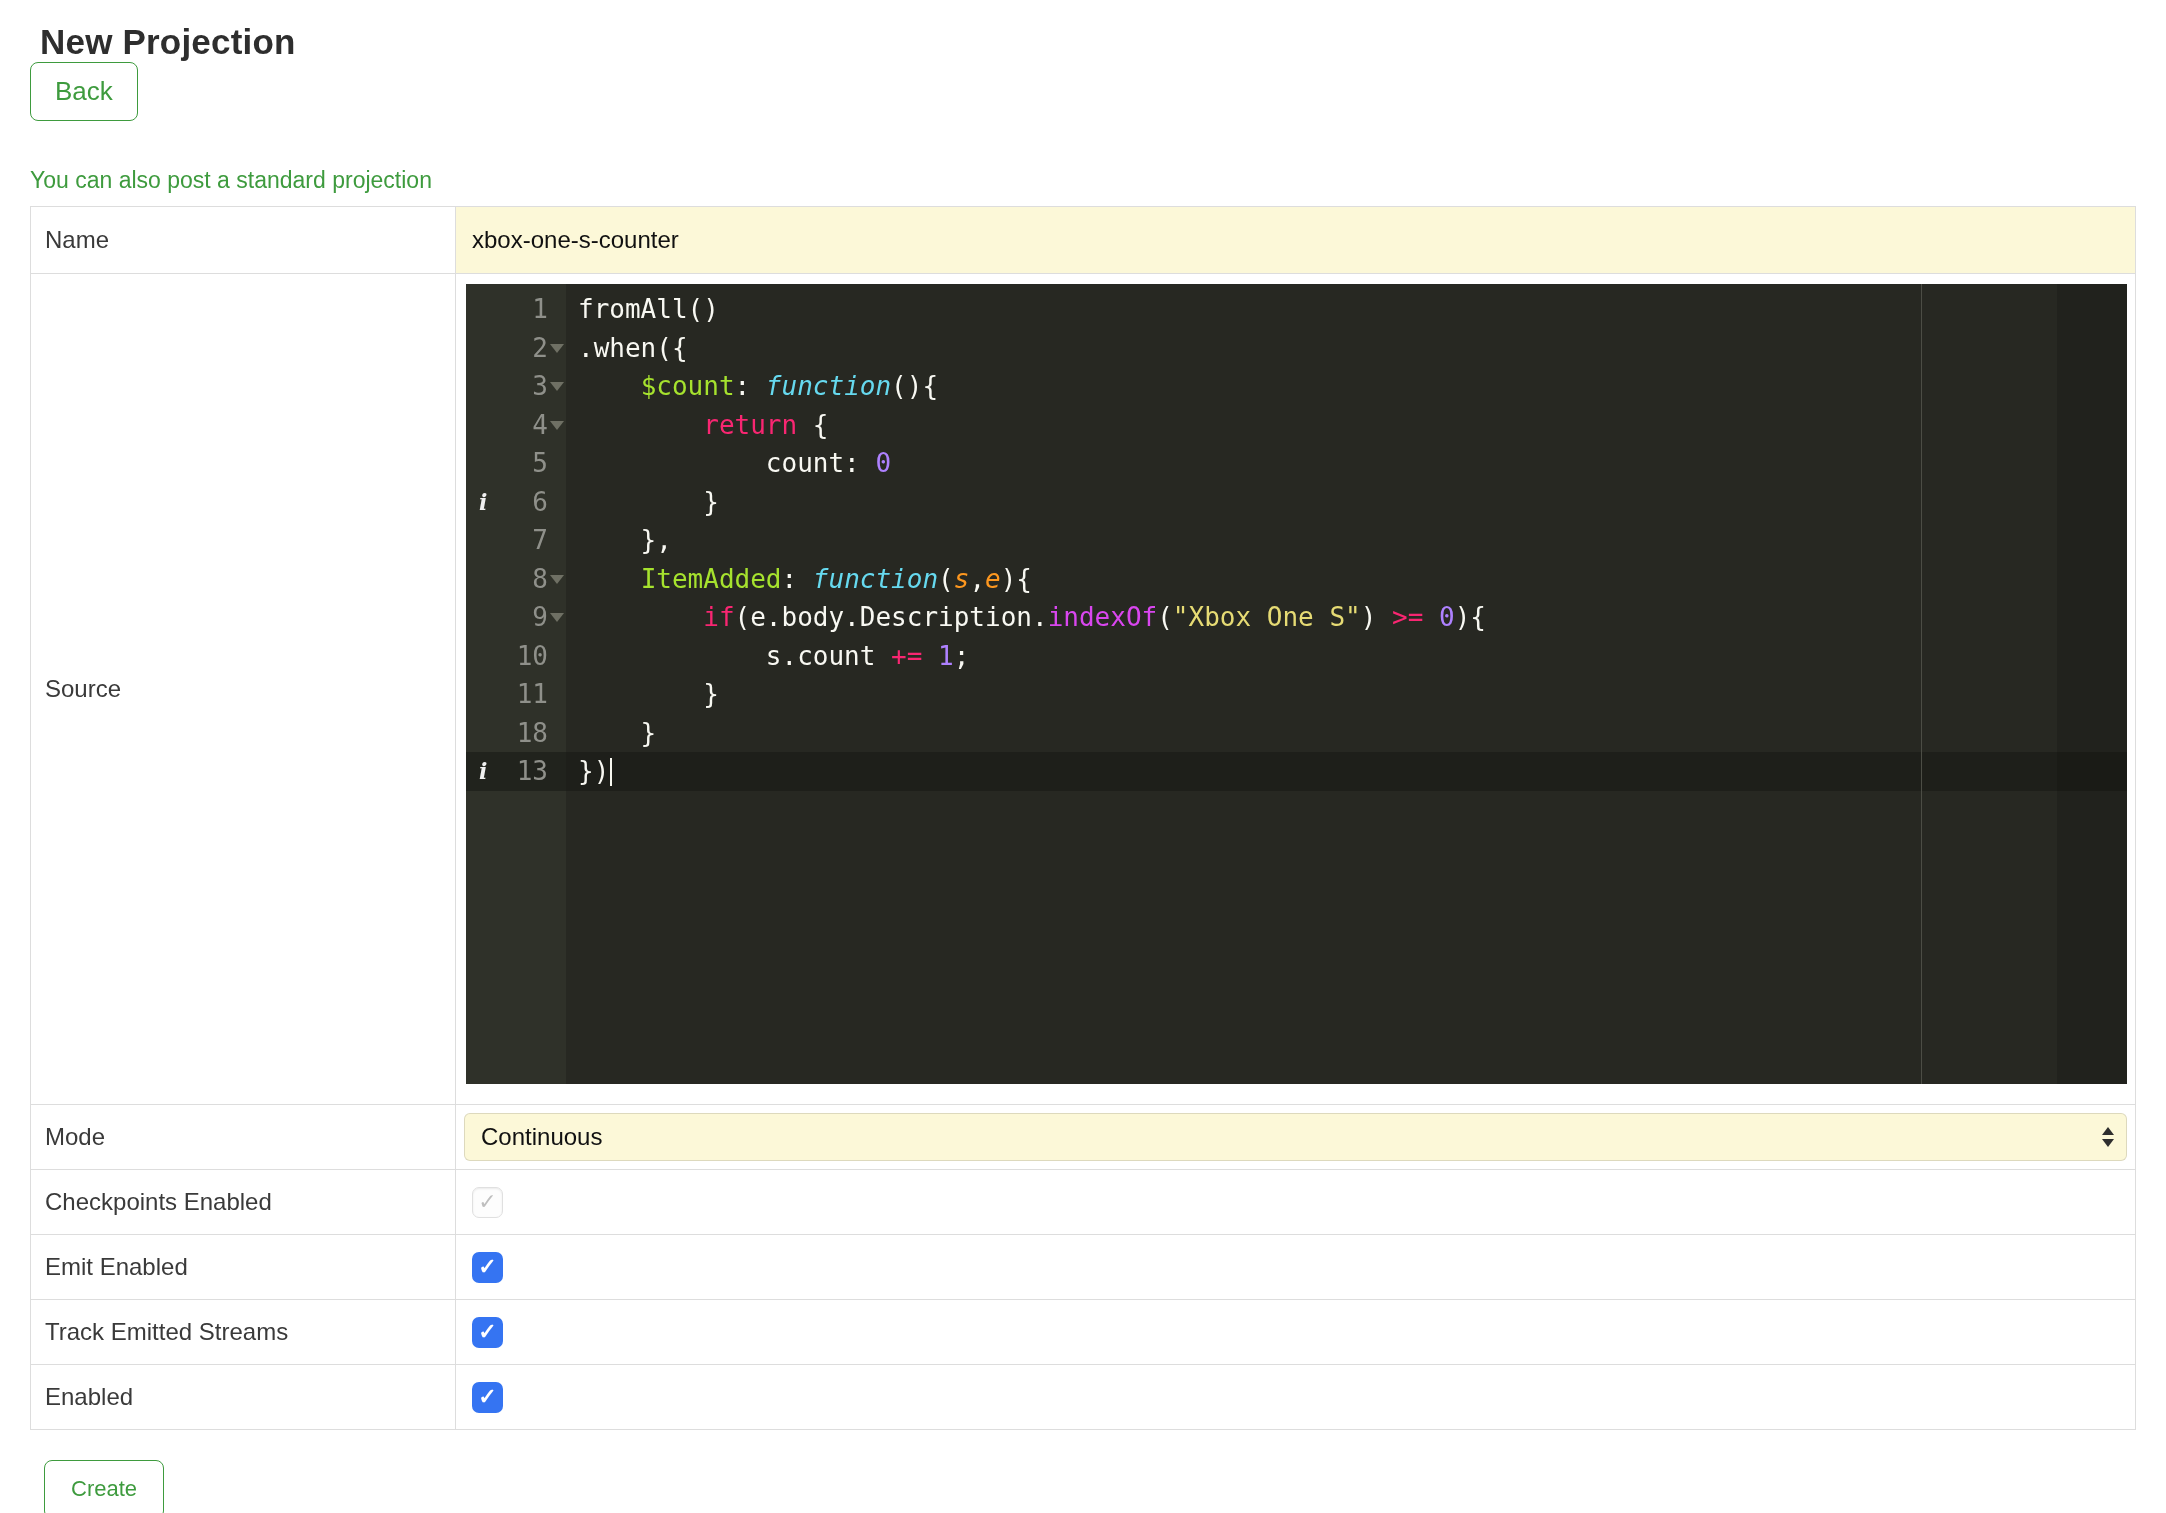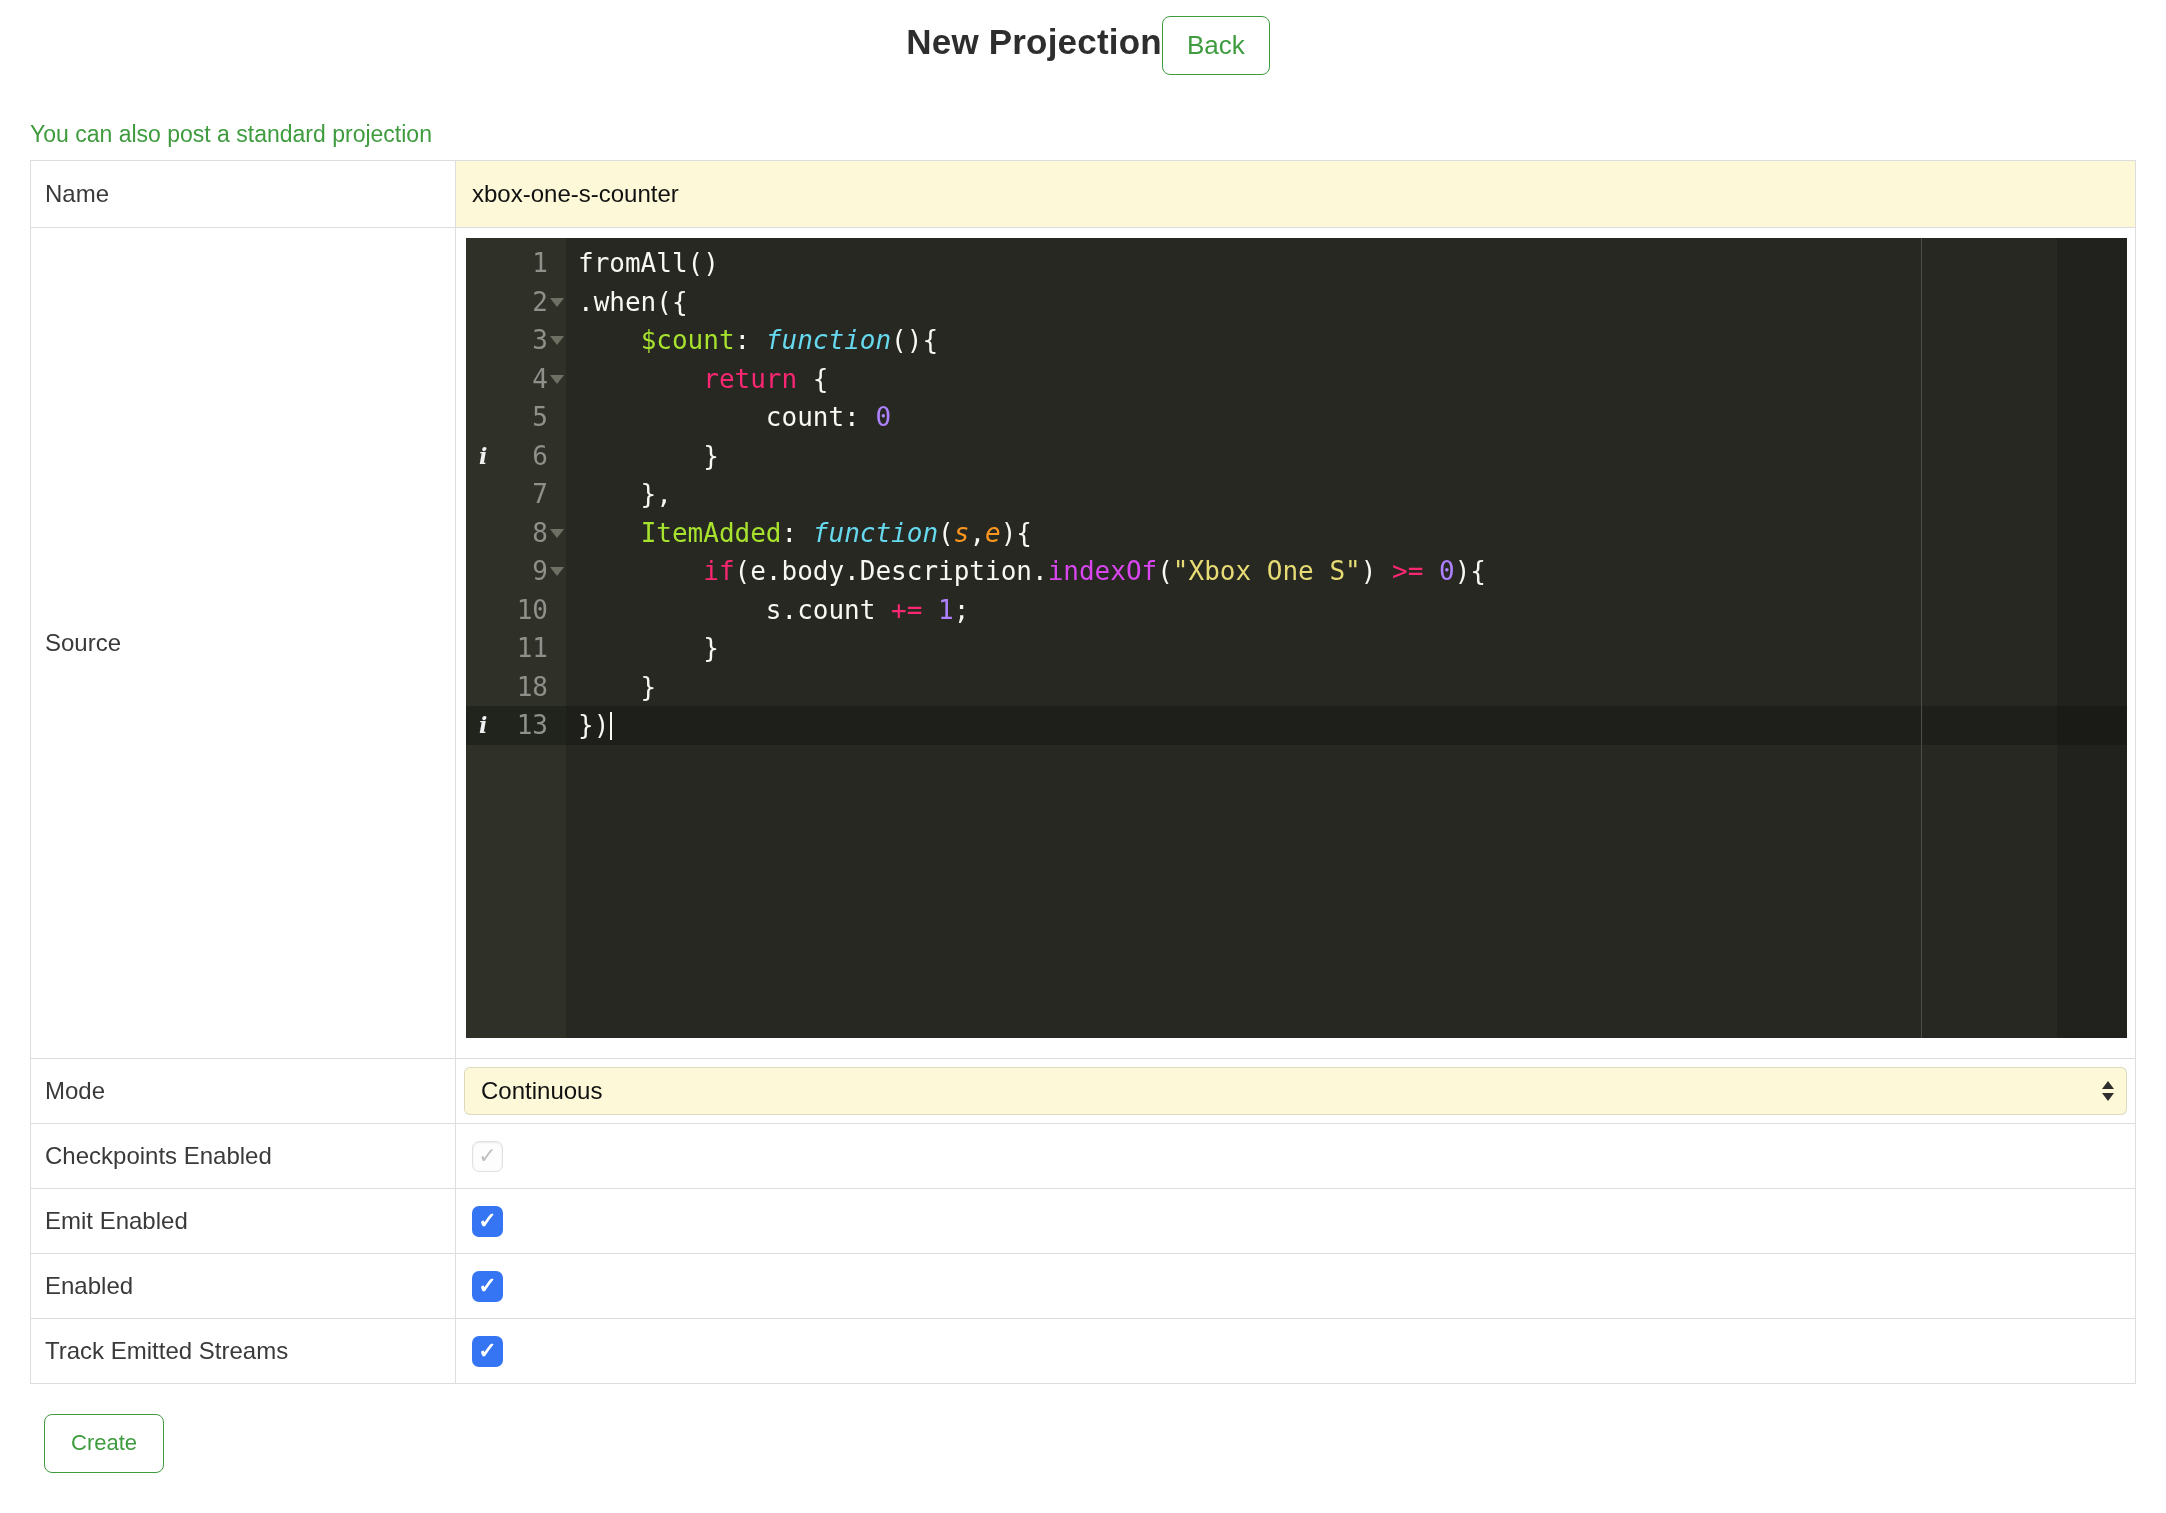--- a/index.html
+++ b/index.html
@@ -6,21 +6,21 @@
   html, body { background: #ffffff; }
   body {
     width: 2166px;
     min-height: 1513px;
     font-family: "Liberation Sans", sans-serif;
     color: #333;
   }
   .page { padding: 16px 30px 40px 30px; }
 
   
-  .header { display: flex; justify-content: center; align-items: flex-start; margin-bottom: 46px; }
+  .header { display: flex; justify-content: flex-end; align-items: flex-start; margin-bottom: 46px; flex-direction: column; }
   .page-title { font-size: 35px; font-weight: bold; color: #2e2e2e; padding: 6px 0 0 10px; letter-spacing: 0.2px; }
   .btn {
     background: #fff;
     border: 1.5px solid #3e9b3e;
     color: #3e9b3e;
     border-radius: 8px;
     font-size: 26px;
     padding: 13px 24px;
     font-family: "Liberation Sans", sans-serif;
     cursor: pointer;
@@ -188,30 +188,30 @@
       <tr>
         <td class="label-cell">Emit Enabled</td>
         <td class="value-cell checkbox-cell">
           <span class="checkbox checked">
             <span class="check">✓</span>
           </span>
         </td>
       </tr>
 
       <tr>
+        <td class="label-cell">Track Emitted Streams</td>
+        <td class="value-cell checkbox-cell">
+          <span class="checkbox checked">
+            <span class="check">✓</span>
+          </span>
+        </td>
+      </tr>
+
+      <tr>
         <td class="label-cell">Enabled</td>
-        <td class="value-cell checkbox-cell">
-          <span class="checkbox checked">
-            <span class="check">✓</span>
-          </span>
-        </td>
-      </tr>
-
-      <tr>
-        <td class="label-cell">Track Emitted Streams</td>
         <td class="value-cell checkbox-cell">
           <span class="checkbox checked">
             <span class="check">✓</span>
           </span>
         </td>
       </tr>
     </tbody>
   </table>
 
   <button class="btn create-btn">Create</button>

